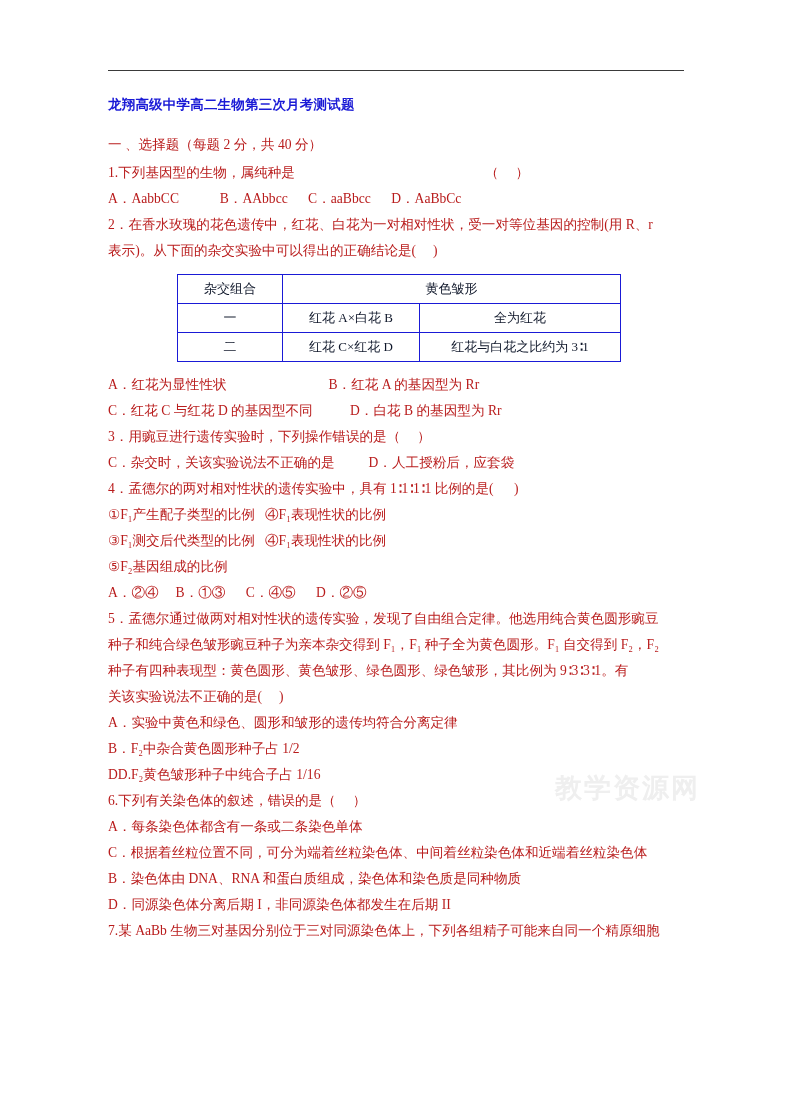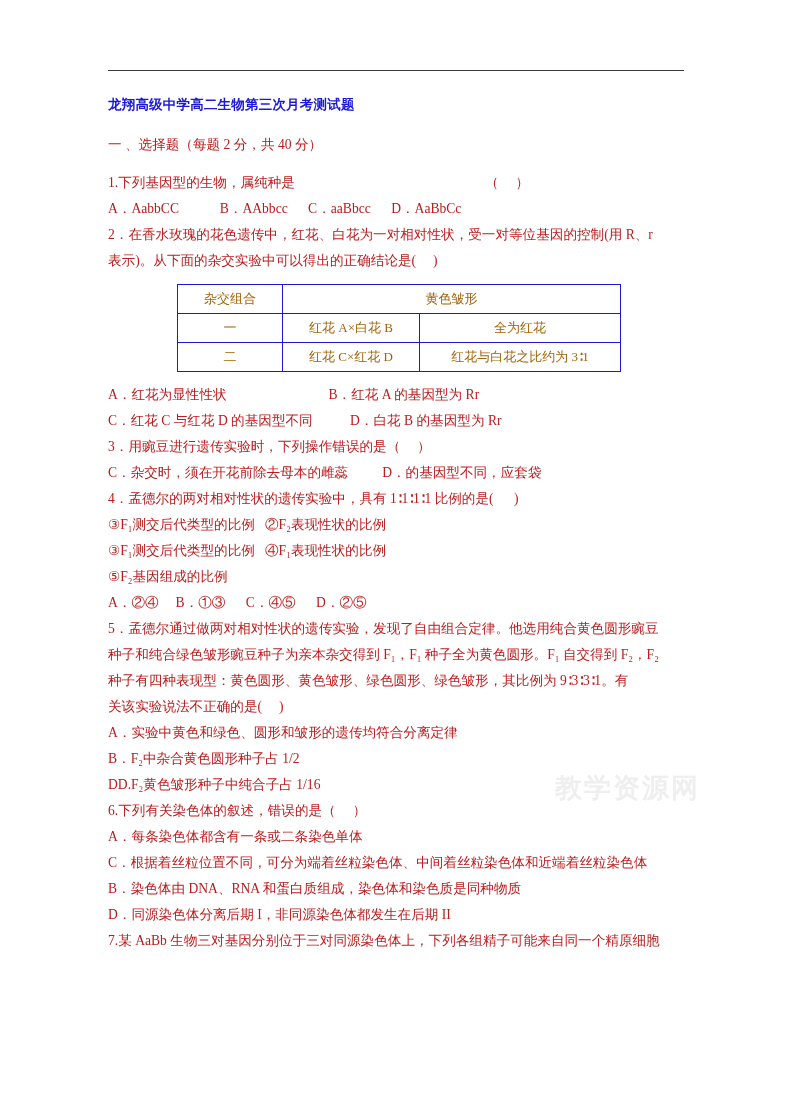--- a/index.html
+++ b/index.html
@@ -50,34 +50,34 @@
     white-space: pre;
     font-family: "Liberation Serif", serif;
   }
   .sec-head {
     font-size: 13.6px;
     line-height: 26px;
     margin-top: 2px;
     margin-bottom: 2px;
   }
   .q {
-    margin-top: 12px;
+    margin-top: 2px;
   }
   .opts {
     white-space: pre;
   }
   .tblwrap {
     margin: 10px 0 10px 0;
     display: flex;
     justify-content: center;
   }
   table.cross {
     border-collapse: collapse;
     font-size: 13px;
-    color: #a16207;
+    color: #0f172a;
   }
   table.cross td {
     border: 1px solid #1a1ad6;
     padding: 4px 8px;
     text-align: center;
     height: 20px;
     font-family: "Liberation Serif", serif;
   }
   table.cross td.c1 { width: 88px; }
   table.cross td.c2 { width: 120px; }
@@ -134,24 +134,24 @@
           <td class="c3">红花与白花之比约为 3∶1</td>
         </tr>
       </tbody>
         </table>
     </div>
 
     <div class="line opts">A．红花为显性性状                              B．红花 A 的基因型为 Rr</div>
     <div class="line opts">C．红花 C 与红花 D 的基因型不同           D．白花 B 的基因型为 Rr</div>
 
     <div class="line">3．用豌豆进行遗传实验时，下列操作错误的是（     ）</div>
-    <div class="line opts">C．杂交时，须在开花前除去母本的雌蕊          D．的基因型不同，应套袋</div>
+    <div class="line opts">C．杂交时，关该实验说法不正确的是          D．人工授粉后，应套袋</div>
 
     <div class="line">4．孟德尔的两对相对性状的遗传实验中，具有 1∶1∶1∶1 比例的是(      )</div>
-    <div class="line opts">③F₁测交后代类型的比例   ②F₂表现性状的比例</div>
+    <div class="line opts">①F₁产生配子类型的比例   ④F₁表现性状的比例</div>
     <div class="line opts">③F₁测交后代类型的比例   ④F₁表现性状的比例</div>
     <div class="line opts">⑤F₂基因组成的比例</div>
     <div class="line opts">A．②④     B．①③      C．④⑤      D．②⑤</div>
 
     <div class="line">5．孟德尔通过做两对相对性状的遗传实验，发现了自由组合定律。他选用纯合黄色圆形豌豆</div>
     <div class="line">种子和纯合绿色皱形豌豆种子为亲本杂交得到 F₁，F₁ 种子全为黄色圆形。F₁ 自交得到 F₂，F₂</div>
     <div class="line">种子有四种表现型：黄色圆形、黄色皱形、绿色圆形、绿色皱形，其比例为 9∶3∶3∶1。有</div>
     <div class="line">关该实验说法不正确的是(     )</div>
     <div class="line">A．实验中黄色和绿色、圆形和皱形的遗传均符合分离定律</div>
     <div class="line">B．F₂中杂合黄色圆形种子占 1/2</div>

